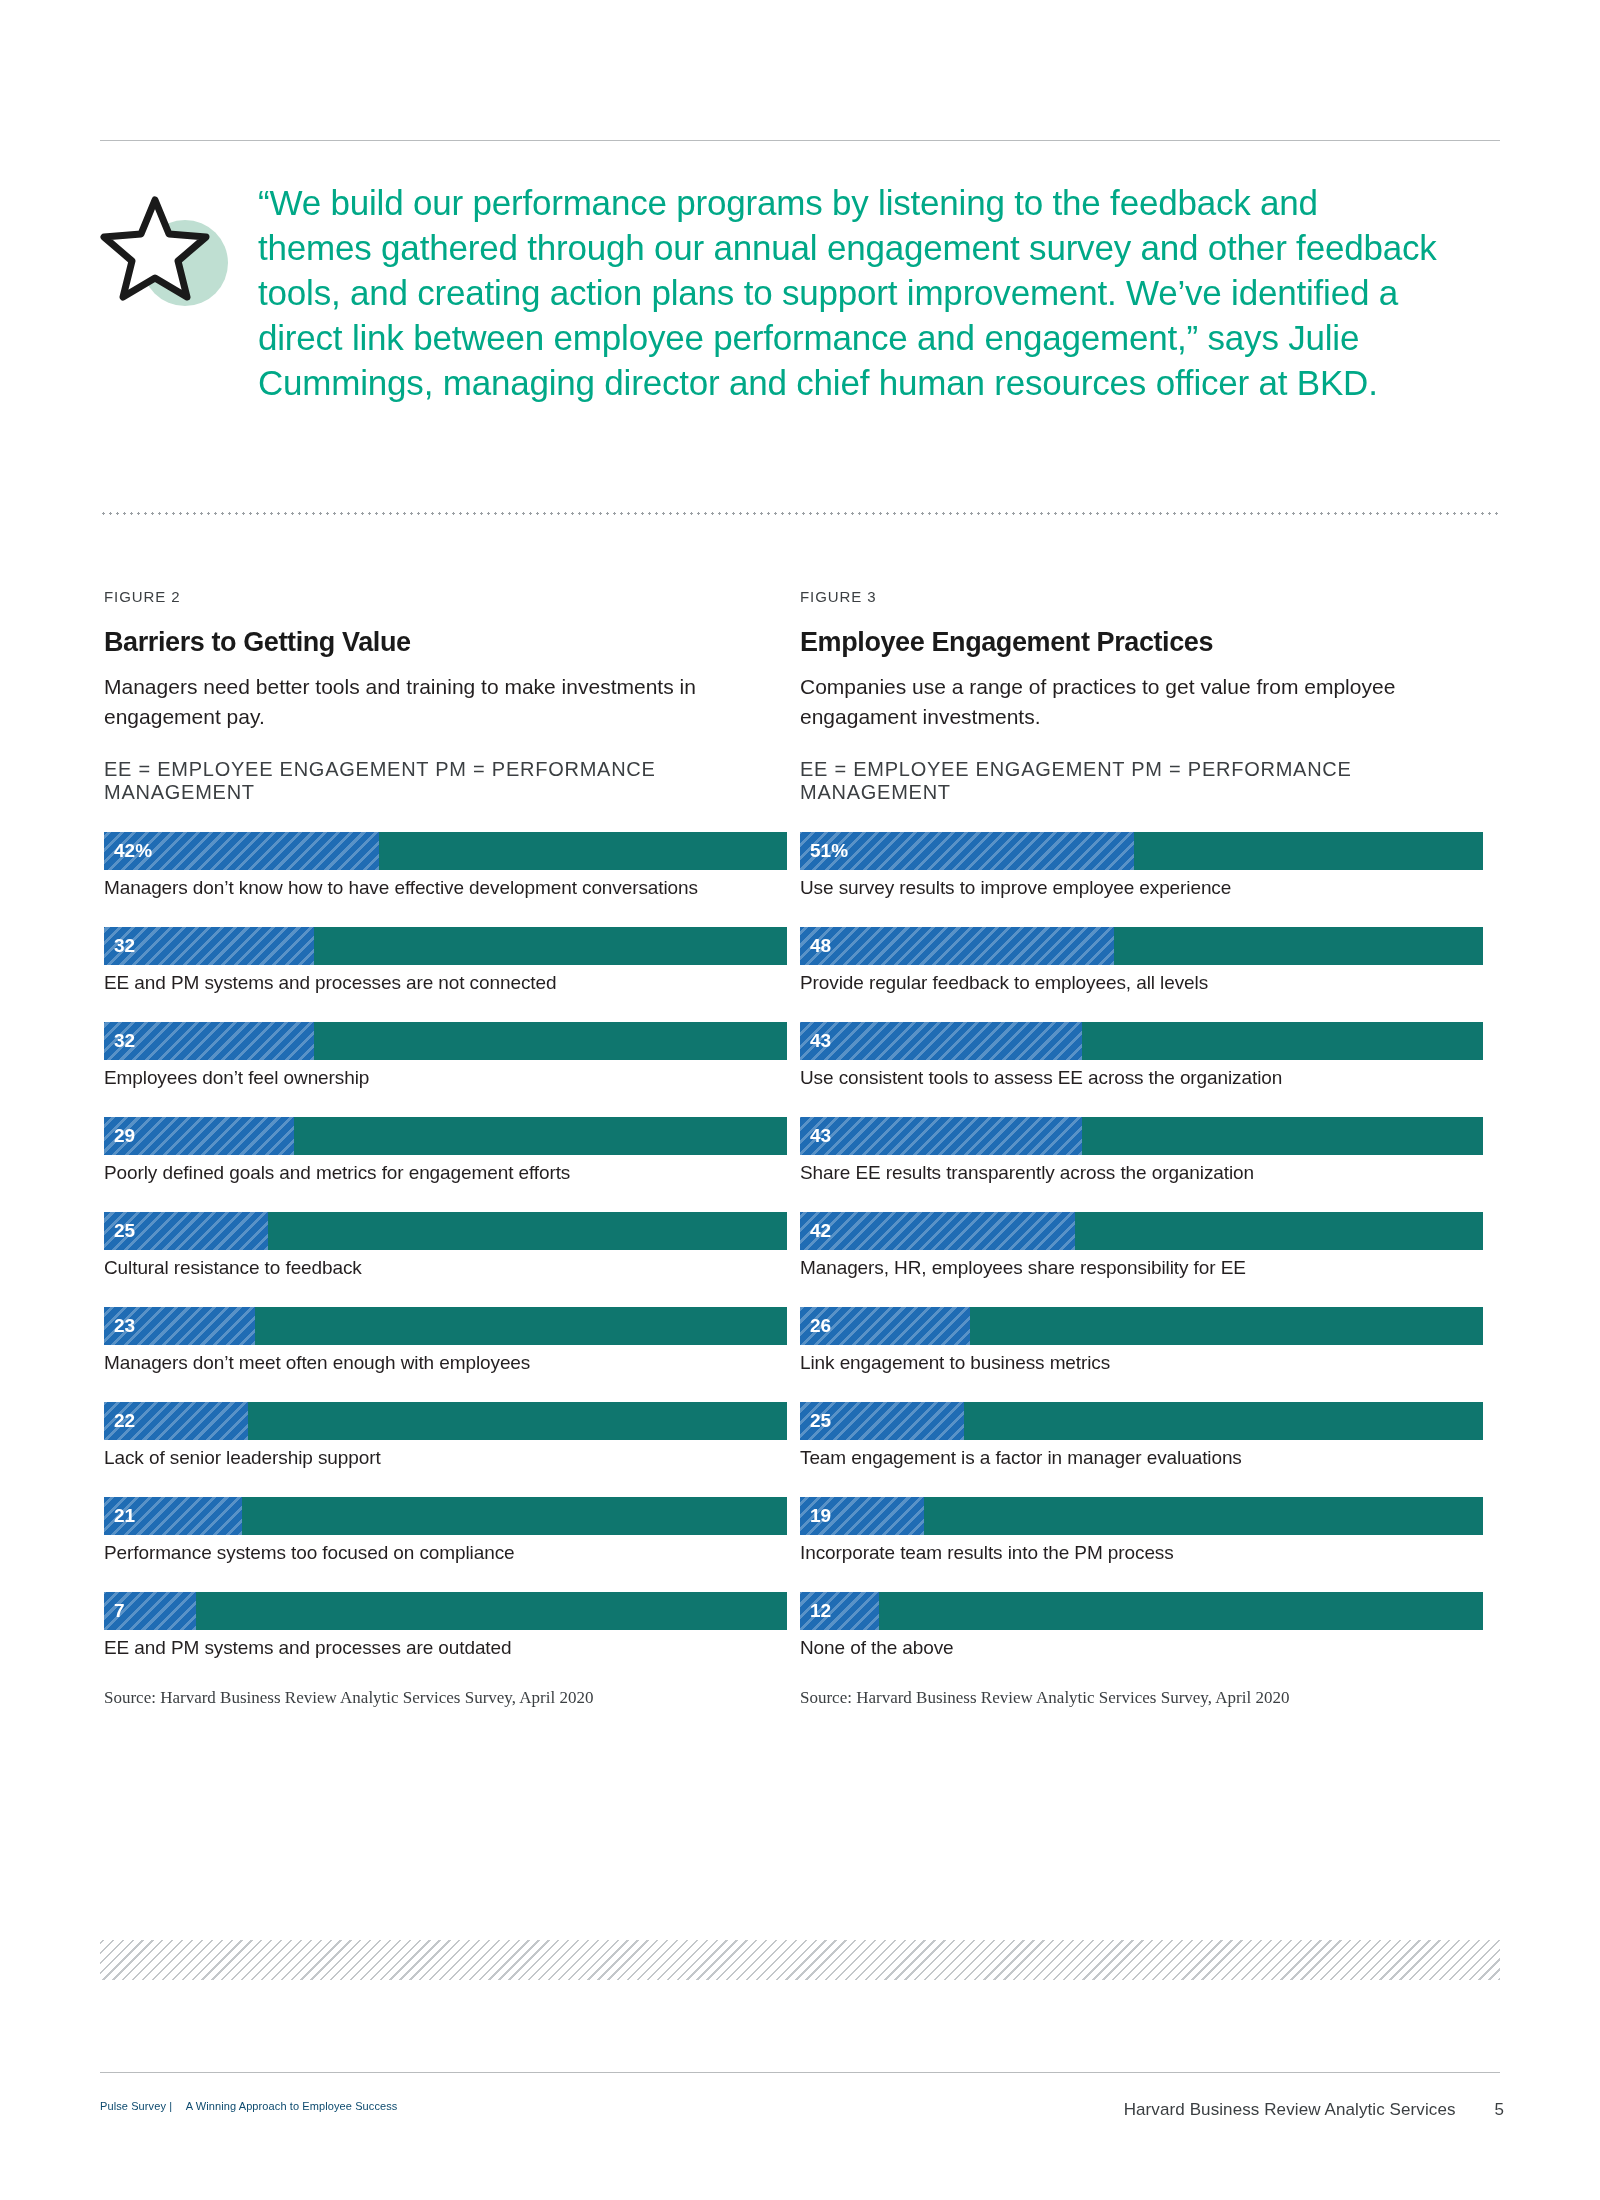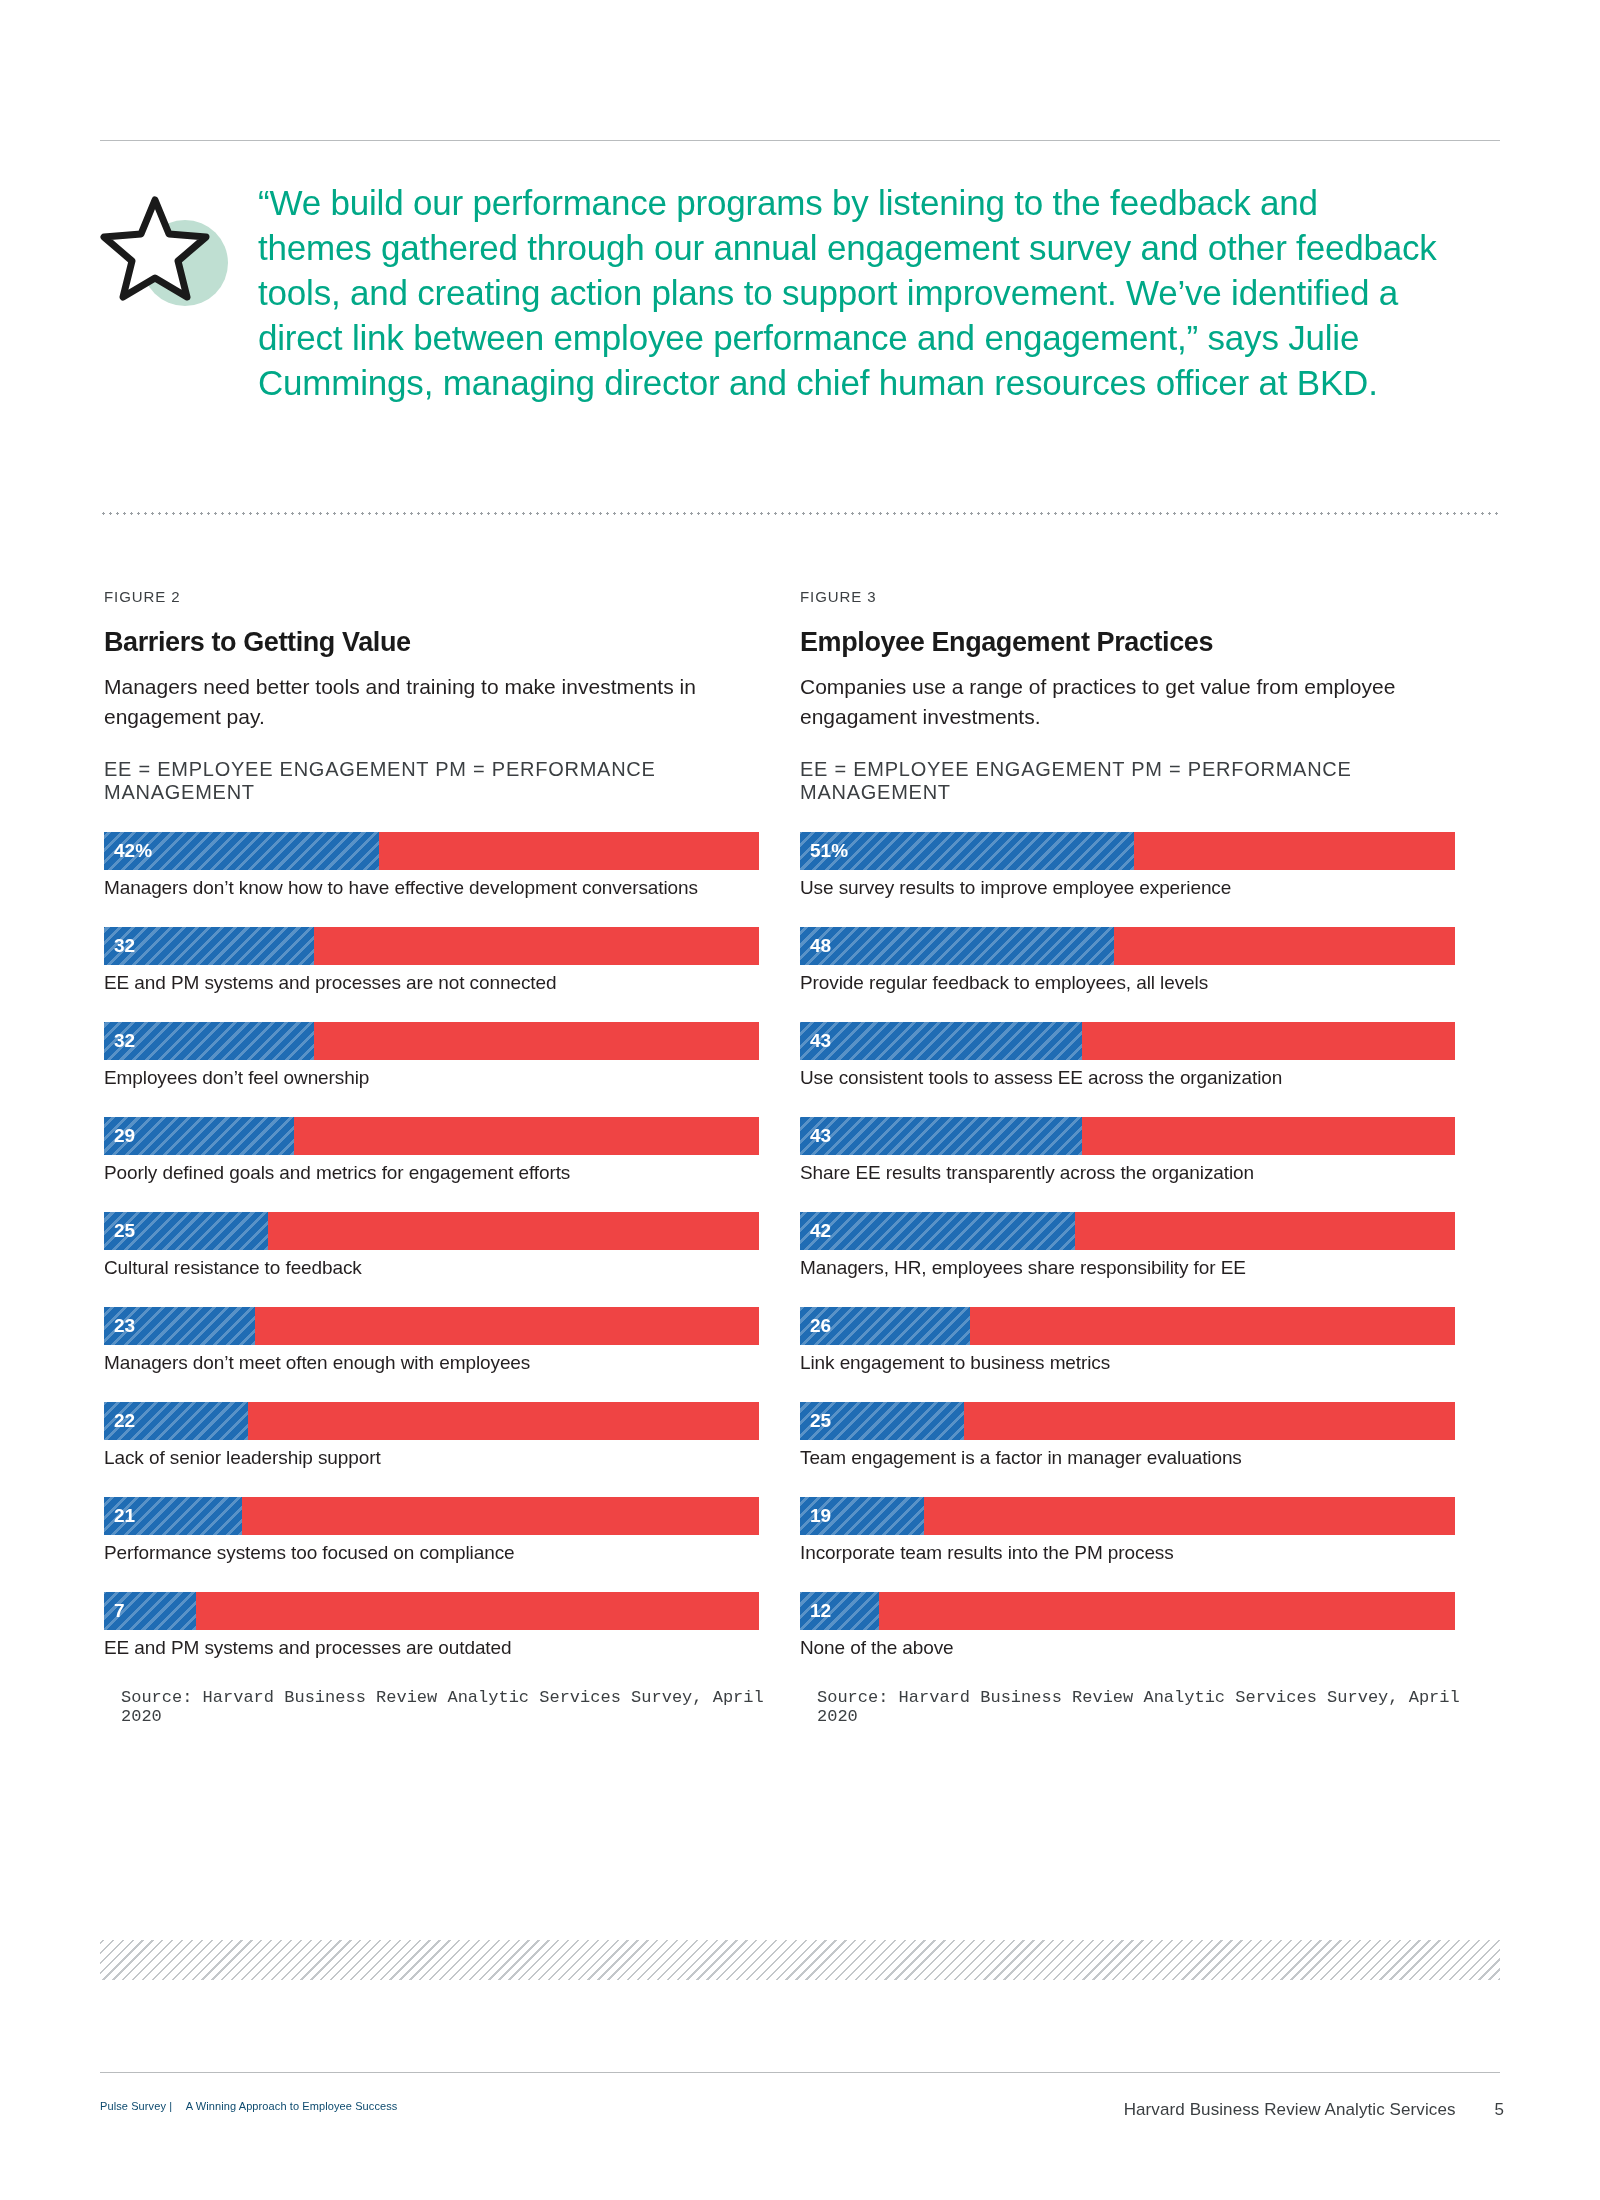--- a/index.html
+++ b/index.html
@@ -132,21 +132,22 @@
   }
 
   
   .bar-list { position: relative; }
   .bar-item { margin-bottom: 27px; }
 
   .bar-track {
     position: relative;
     width: 655px;
     height: 38px;
-    background: #ef4444;
+    background: #0f766e;
+    padding-left: 28px;
   }
   .bar-fill {
     position: absolute;
     left: 0; top: 0;
     height: 38px;
     background-color: #1f6cb4;
     background-image: repeating-linear-gradient(
         -45deg,
         rgba(255,255,255,0.26) 0px,
         rgba(255,255,255,0.26) 3px,
@@ -172,22 +173,21 @@
     line-height: 24px;
     color: #231f20;
     font-family: "Liberation Sans", sans-serif;
     letter-spacing: -0.1px;
   }
 
   .fig-source {
     margin-top: 28px;
     font-size: 17px;
     color: #3b3f42;
-    font-family: Liberation Mono, monospace;
-    margin-left: 17px;
+    font-family: Liberation Serif, serif;
   }
 
   
   .bottom-band {
     position: absolute;
     left: 100px;
     top: 1940px;
     width: 1400px;
     height: 40px;
     background-color: #ffffff;

